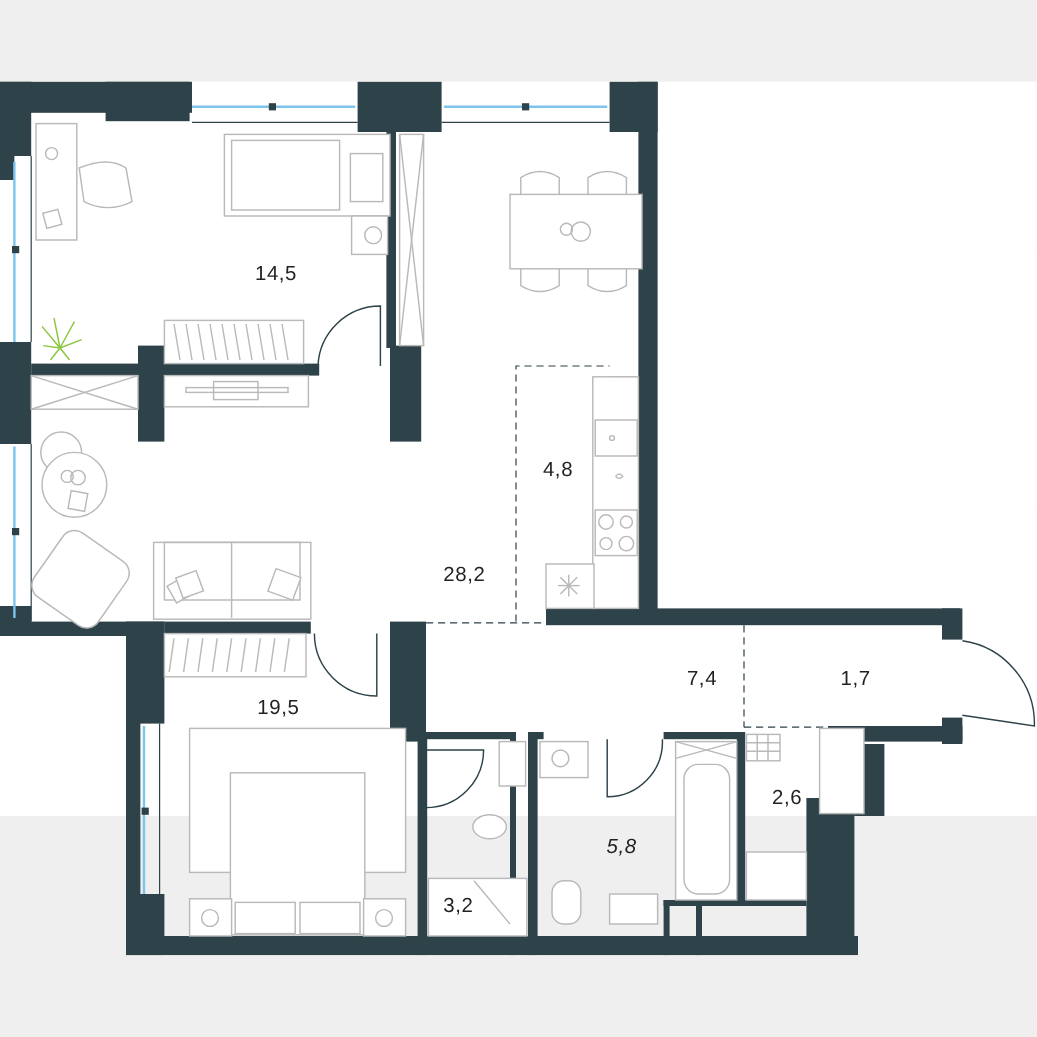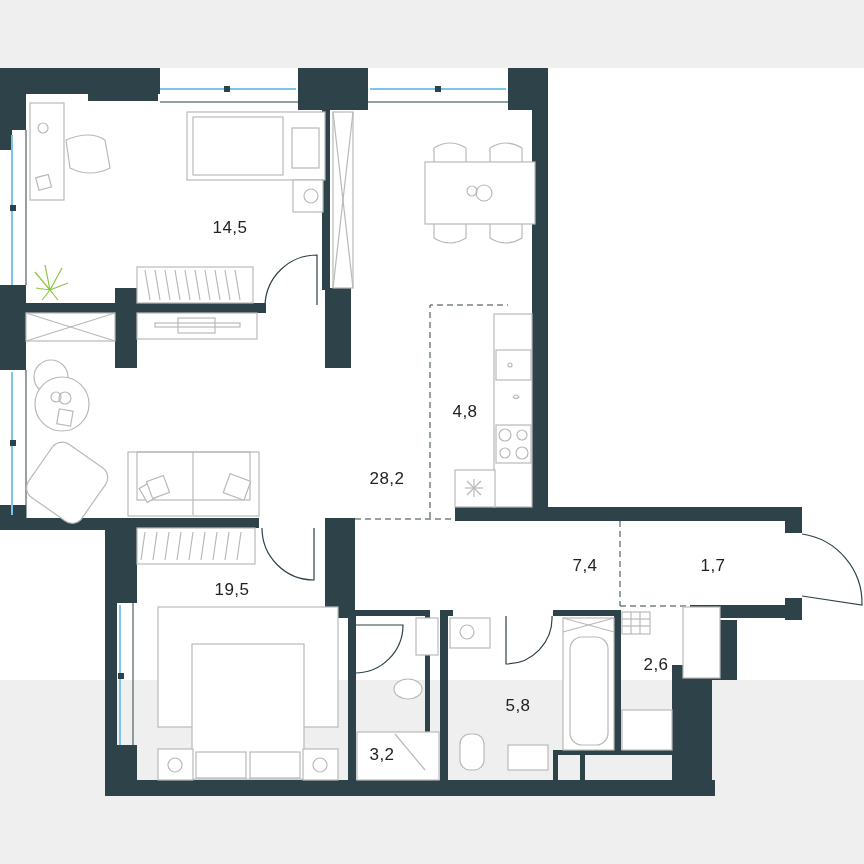--- a/index.html
+++ b/index.html
@@ -250,20 +250,20 @@
           <line x1="622" y1="619" x2="650" y2="619"></line>
           <line x1="622" y1="626" x2="650" y2="626"></line>
         </g>
       <rect class="furn" x="683" y="607" width="37" height="71"></rect>
       <rect class="furn" x="622" y="710" width="50" height="40"></rect>
     </g>
   </svg>
 
   <div class="area-label" style="left:230px; top:160px;">14,5</div>
   <div class="area-label" style="left:387px; top:411px;text-align:right;">28,2</div>
-  <div class="area-label" style="left:465px; top:344px;">4,8</div>
+  <div class="area-label" style="left:465px; top:324px;">4,8</div>
   <div class="area-label" style="left:232px; top:522px;">19,5</div>
   <div class="area-label" style="left:585px; top:498px;">7,4</div>
   <div class="area-label" style="left:713px; top:498px;">1,7</div>
   <div class="area-label" style="left:382px; top:687px;">3,2</div>
-  <div class="area-label" style="left:518px; top:638px;">5,8</div>
+  <div class="area-label" style="left:518px; top:638px;font-style:italic;">5,8</div>
   <div class="area-label" style="left:656px; top:597px;text-align:center;">2,6</div>
 </div>
 
 </body></html>

